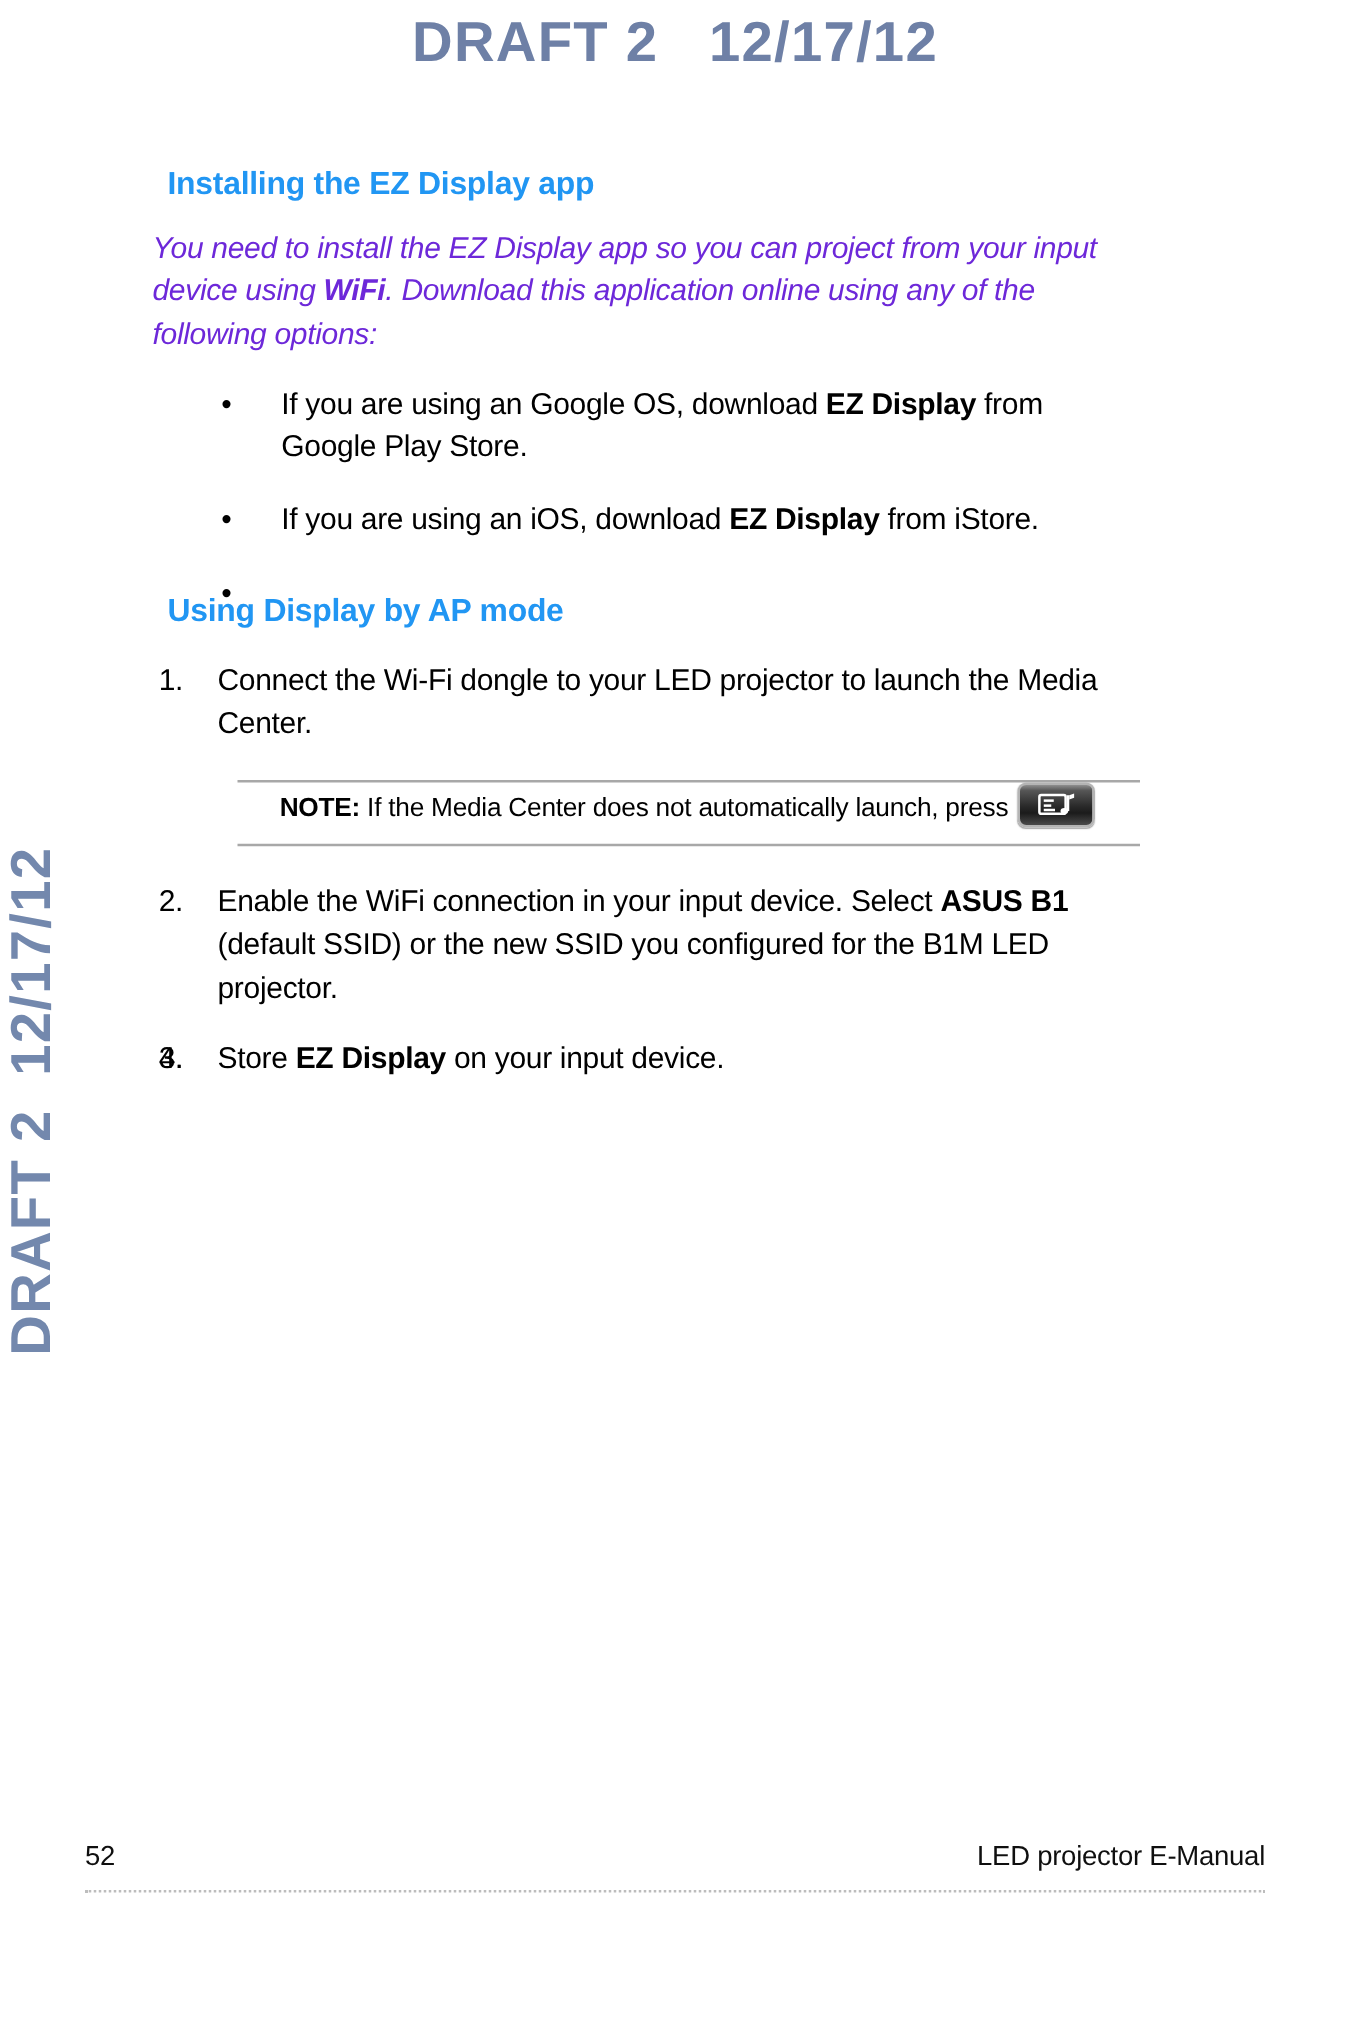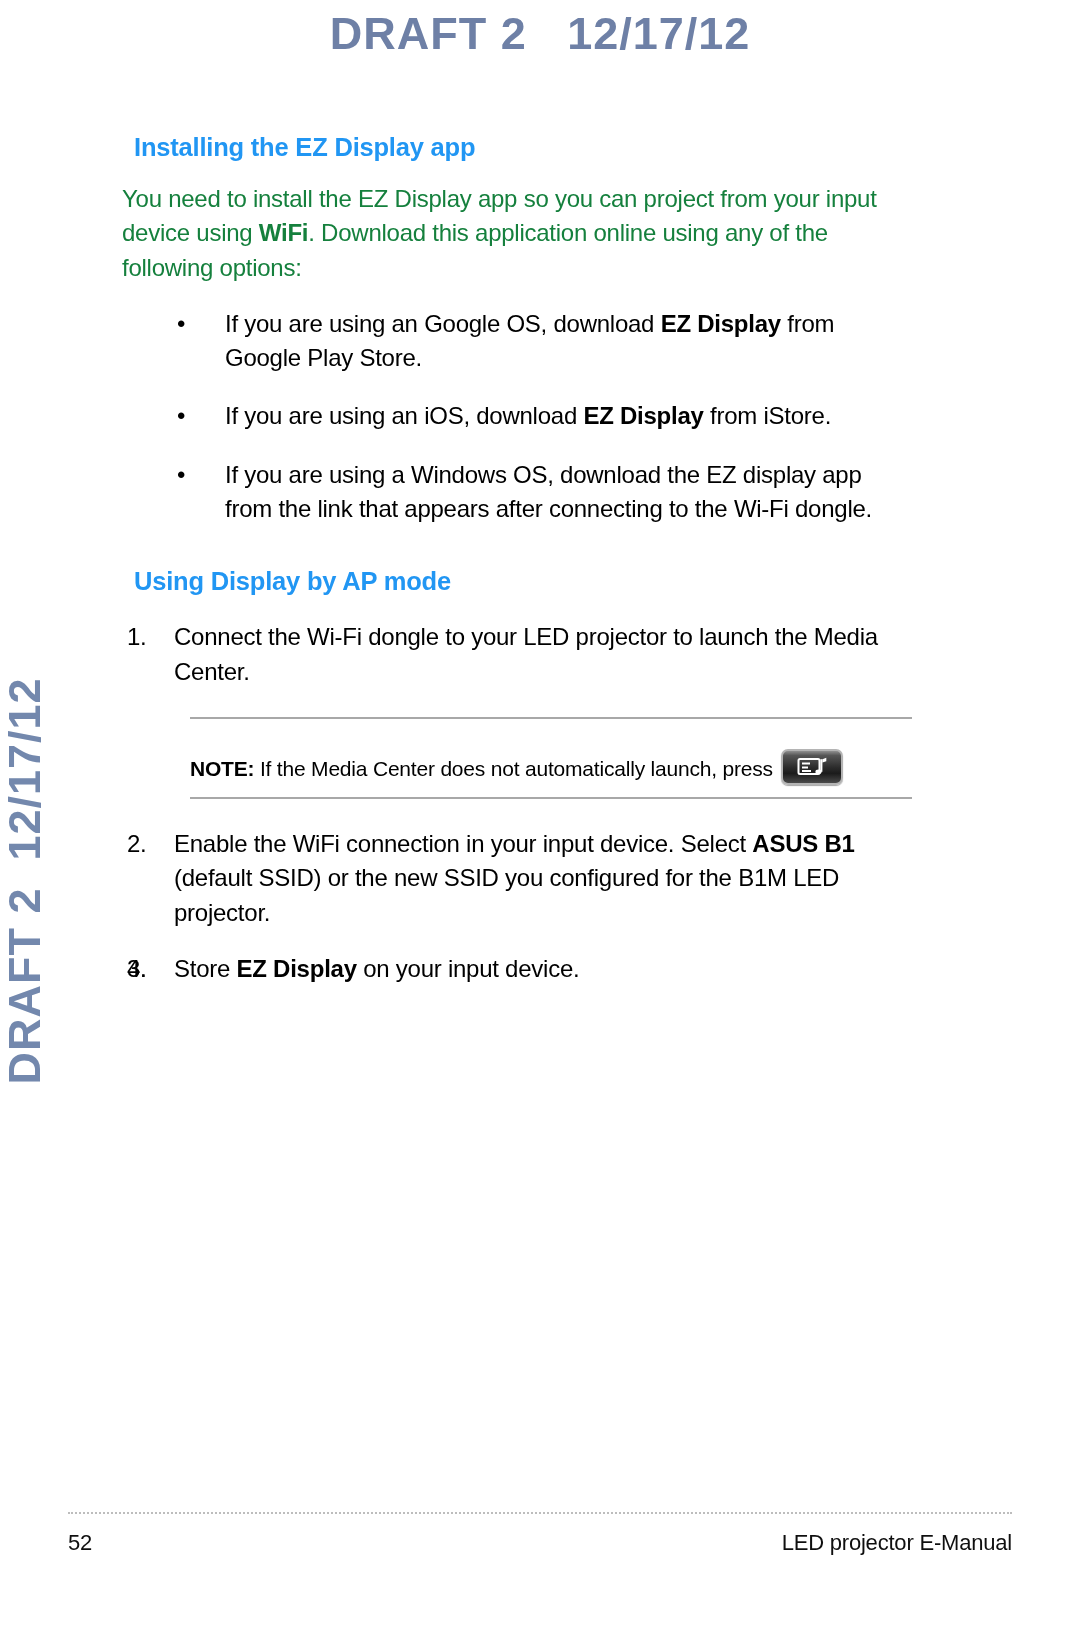--- a/index.html
+++ b/index.html
@@ -74,21 +74,22 @@
     color: #2196f3;
     letter-spacing: -0.2px;
     line-height: 1.25;
   }
 
   p.body-text {
     margin: 18px 0 0 0;
     font-size: 24px;
     line-height: 1.43;
     letter-spacing: -0.25px;
-    color: #15803d;
+    color: #6d28d9;
+    font-style: italic;
   }
 
   b, strong { font-weight: bold; }
 
   ul.bullets {
     margin: 22px 0 0 0;
     padding: 0;
     list-style: none;
   }
   ul.bullets > li {
@@ -128,24 +129,25 @@
     font-size: 24px;
     line-height: 1.43;
   }
 
   
   .note-box {
     margin: 28px 0 28px 68px;
     width: 722px;
     border-top: 2px solid #a8a8a8;
     border-bottom: 2px solid #a8a8a8;
-    padding: 30px 0 12px 0;
+    padding: 0 0 12px 0;
     font-size: 21px;
     line-height: 1.52;
     letter-spacing: -0.2px;
+    text-align: center;
   }
   .note-box .note-line { position: relative; }
 
   .media-key-icon {
     display: inline-block;
     vertical-align: -9px;
     width: 58px;
     height: 32px;
     border-radius: 7px;
     background: linear-gradient(180deg, #8f8f8f 0%, #565656 14%, #2b2b2b 52%, #1b1b1b 70%, #4a4a4a 100%);
@@ -166,21 +168,21 @@
     position: absolute;
     left: 68px;
     top: 1512px;
     width: 944px;
     height: 0;
     border-top: 2px dotted #bdbdbd;
   }
   .footer {
     position: absolute;
     left: 68px;
-    top: 1530px;
+    top: 1472px;
     width: 944px;
     display: flex;
     justify-content: space-between;
     align-items: baseline;
     font-size: 22px;
     letter-spacing: -0.2px;
     color: #0f0f0f;
   }
 </style>
 </head>
@@ -201,21 +203,21 @@
     </p>
 
     <ul class="bullets">
       <li>
         <span class="bullet-dot">•</span><span>If you are using an Google OS, download </span><b>EZ Display</b><span> from Google Play Store.</span>
       </li>
       <li>
         <span class="bullet-dot">•</span><span>If you are using an iOS, download </span><b>EZ Display</b><span> from iStore.</span>
       </li>
       <li>
-        <span class="bullet-dot">•</span><span>If you are using a Windows OS, download the EZ display app from the link that appears after connecting to the Wi-Fi dongle.</span><b></b><span></span>
+        <span class="bullet-dot">•</span><b></b><span></span>
       </li>
     </ul>
 
     <h2 class="section-heading" style="margin-top:40px;">Using Display by AP mode</h2>
 
     <ol class="steps">
       <li>
         <span class="step-num">1.</span><span>Connect the Wi-Fi dongle to your LED projector to launch the Media Center.</span><b></b><span></span>
       </li>
     </ol>

